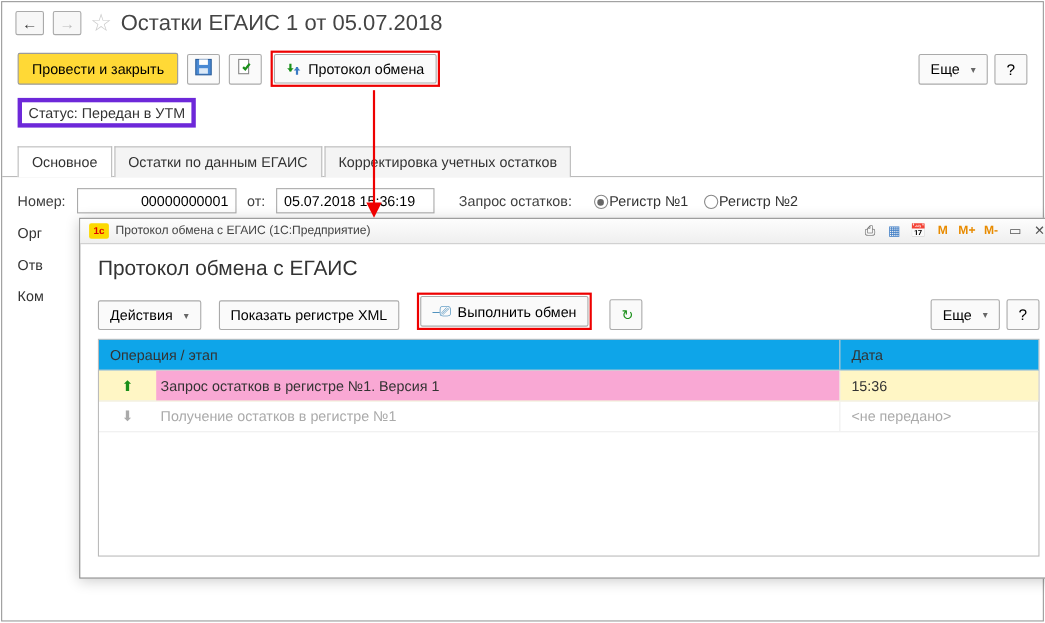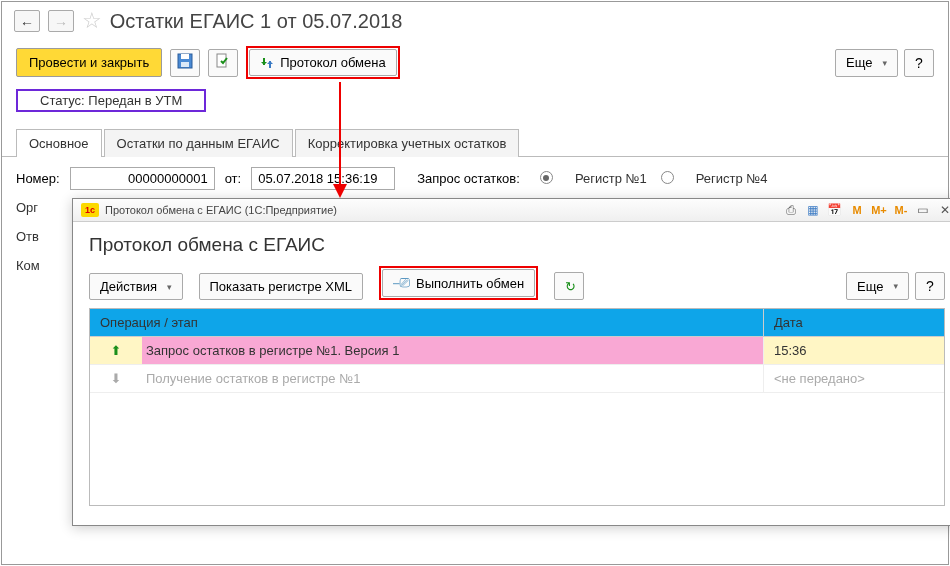--- a/index.html
+++ b/index.html
@@ -16,33 +16,33 @@
 .btn-yellow { background: #ffd936; border-color: #9b9b9b; padding: 6px 12px; font-size: 13px; }
 .btn-icon { width: 30px; height: 28px; border: 1px solid #aaa; background: #fafafa; display: flex; align-items: center; justify-content: center; border-radius: 2px; cursor: pointer; }
 .icon-save svg { width: 16px; height: 16px; }
 .icon-doc svg { width: 16px; height: 16px; }
 .red-highlight { border: 2px solid #e00 !important; }
 .toolbar-right { margin-left: auto; display: flex; gap: 6px; }
 .btn-more::after { content: "▾"; font-size: 9px; margin-left: 4px; color: #666; }
 .help-btn { width: 30px; height: 28px; font-size: 14px; }
 
 .status-row { padding: 2px 14px; margin-top: 2px; }
-.status-inner { display: inline-block; border: 2px solid #6d28d9; padding: 2px 22px; }
+.status-inner { display: inline-block; border: 4px solid #6d28d9; padding: 2px 6px; }
 
 .tabs { display: flex; align-items: flex-end; padding: 6px 14px 0 14px; margin-top: 8px; border-bottom: 1px solid #bbb; }
 .tab { padding: 6px 12px; border: 1px solid #bbb; border-bottom: none; background: #f4f4f4; cursor: pointer; margin-right: 2px; position: relative; top: 1px; }
 .tab.active { background: #fff; }
 
 .fields { padding: 10px 14px; display: flex; align-items: center; gap: 10px; }
-.label { color: #000000; }
+.label { color: #404040; }
 .input { border: 1px solid #aaa; padding: 3px 6px; font-size: 13px; background: #fff; }
 .input.num { width: 145px; text-align: right; }
 .input.date { width: 144px; }
 .radio-group { display: inline-flex; align-items: center; gap: 14px; margin-left: 10px; }
-.radio { display: inline-flex; align-items: flex-start; gap: 22px; cursor: pointer; }
+.radio { display: inline-flex; align-items: flex-end; gap: 1px; cursor: pointer; }
 .radio-dot { width: 13px; height: 13px; border: 1px solid #888; border-radius: 50%; display: inline-flex; align-items: center; justify-content: center; }
 .radio-dot.on::after { content: ""; width: 6px; height: 6px; background: #666; border-radius: 50%; }
 
 .trunc-labels { padding: 0 14px; }
 .trunc-labels div { margin-bottom: 14px; }
 
 
 .dialog { position: absolute; left: 48px; top: 198px; width: 890px; height: 328px; border: 1px solid #888; background: #fff; box-shadow: 0 2px 12px rgba(0,0,0,.2); margin-left: 24px; }
 .dialog-title { background: linear-gradient(#fdfdfd,#efefef); border-bottom: 1px solid #ccc; padding: 4px 8px; display: flex; align-items: center; font-size: 11px; color: #444; }
 .dialog-title .e1c { width: 18px; height: 14px; background: #fcd900; color: #d00; font-size: 9px; font-weight: bold; display: flex; align-items: center; justify-content: center; margin-right: 6px; border-radius: 2px; }
@@ -146,21 +146,21 @@
     <span class="label">от:</span>
     <input class="input date" value="05.07.2018 15:36:19" style="">
     <span class="label" style="margin-left:12px">Запрос остатков:</span>
     <span class="radio-group">
       <span class="radio">
           <span class="radio-dot on"></span>
           <span>Регистр №1</span>
         </span>
       <span class="radio">
           <span class="radio-dot"></span>
-          <span>Регистр №4</span>
+          <span>Регистр №2</span>
         </span>
     </span>
   </div>
 
   <div class="trunc-labels">
     <div>Орг</div>
     <div>Отв</div>
     <div>Ком</div>
   </div>
 </div>

